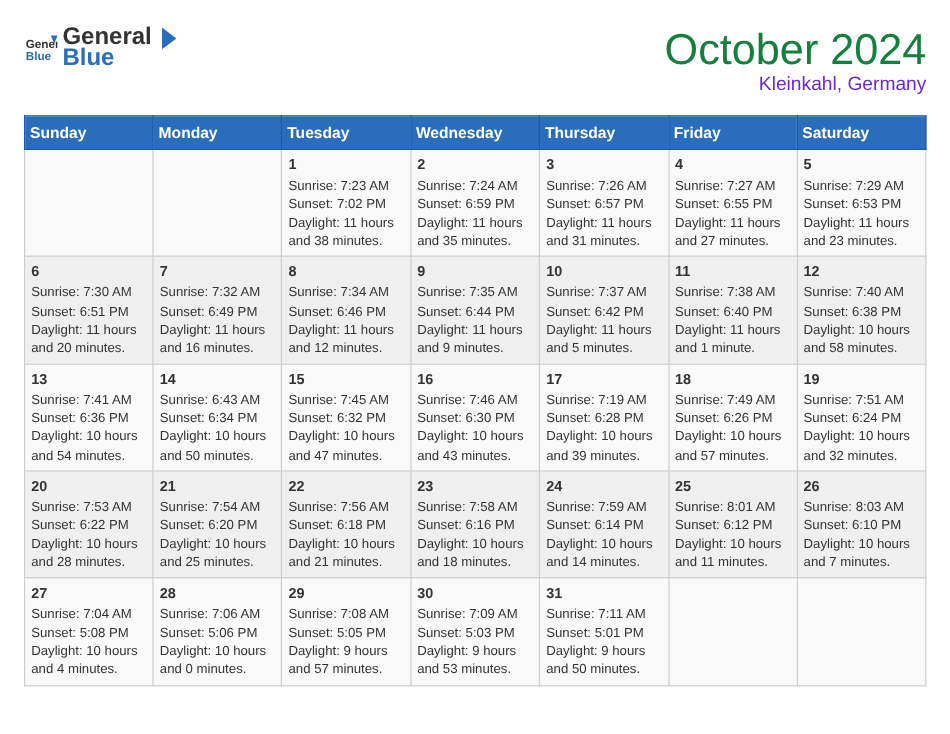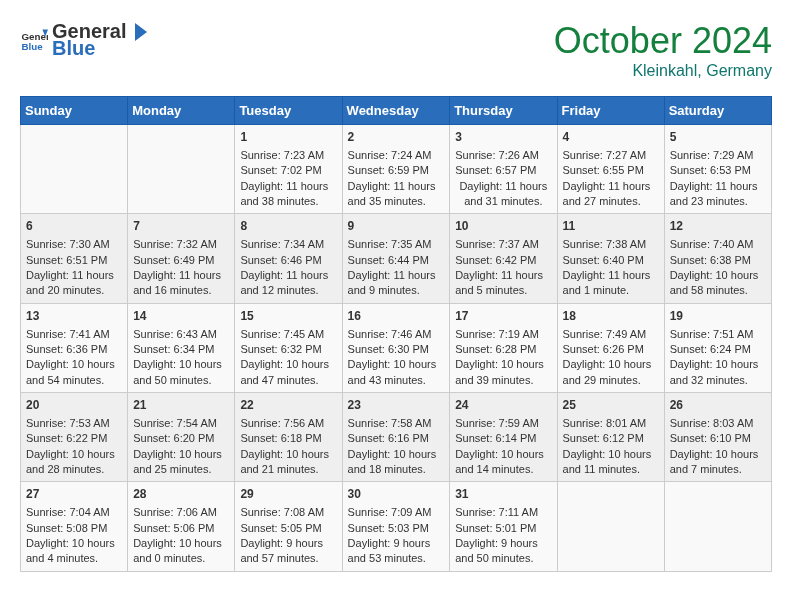--- a/index.html
+++ b/index.html
@@ -28,21 +28,21 @@
     .title-block {
       text-align: right;
     }
     .month-title {
       font-size: 36px;
       font-weight: 300;
       color: #15803d;
     }
     .location-title {
       font-size: 16px;
-      color: #0f766e;
+      color: #6d28d9;
     }
     table {
       width: 100%;
       border-collapse: collapse;
       font-size: 11px;
     }
     thead tr th {
       background-color: #2a6ebb;
       color: #fff;
       padding: 6px 4px;
@@ -126,21 +126,21 @@
         <td>
           <span class="day-number">2</span>
           <span style="display: block;">Sunrise: 7:24 AM</span>
           <span style="display: block;">Sunset: 6:59 PM</span>
           <span style="display: block;">Daylight: 11 hours and 35 minutes.</span>
         </td>
         <td>
           <span class="day-number">3</span>
           <span style="display: block;">Sunrise: 7:26 AM</span>
           <span style="display: block;">Sunset: 6:57 PM</span>
-          <span style="display: block; text-align: center;">Daylight: 11 hours and 31 minutes.</span>
+          <span style="display: block;">Daylight: 11 hours and 31 minutes.</span>
         </td>
         <td>
           <span class="day-number">4</span>
           <span style="display: block;">Sunrise: 7:27 AM</span>
           <span style="display: block;">Sunset: 6:55 PM</span>
           <span style="display: block;">Daylight: 11 hours and 27 minutes.</span>
         </td>
         <td>
           <span class="day-number">5</span>
           <span style="display: block;">Sunrise: 7:29 AM</span>
@@ -220,21 +220,21 @@
         <td>
           <span class="day-number">17</span>
           <span style="display: block;">Sunrise: 7:19 AM</span>
           <span style="display: block;">Sunset: 6:28 PM</span>
           <span style="display: block;">Daylight: 10 hours and 39 minutes.</span>
         </td>
         <td>
           <span class="day-number">18</span>
           <span style="display: block;">Sunrise: 7:49 AM</span>
           <span style="display: block;">Sunset: 6:26 PM</span>
-          <span style="display: block;">Daylight: 10 hours and 29 minutes.</span>
+          <span style="display: block;">Daylight: 10 hours and 57 minutes.</span>
         </td>
         <td>
           <span class="day-number">19</span>
           <span style="display: block;">Sunrise: 7:51 AM</span>
           <span style="display: block;">Sunset: 6:24 PM</span>
           <span style="display: block;">Daylight: 10 hours and 32 minutes.</span>
         </td>
       </tr>
       <tr>
         <td>

